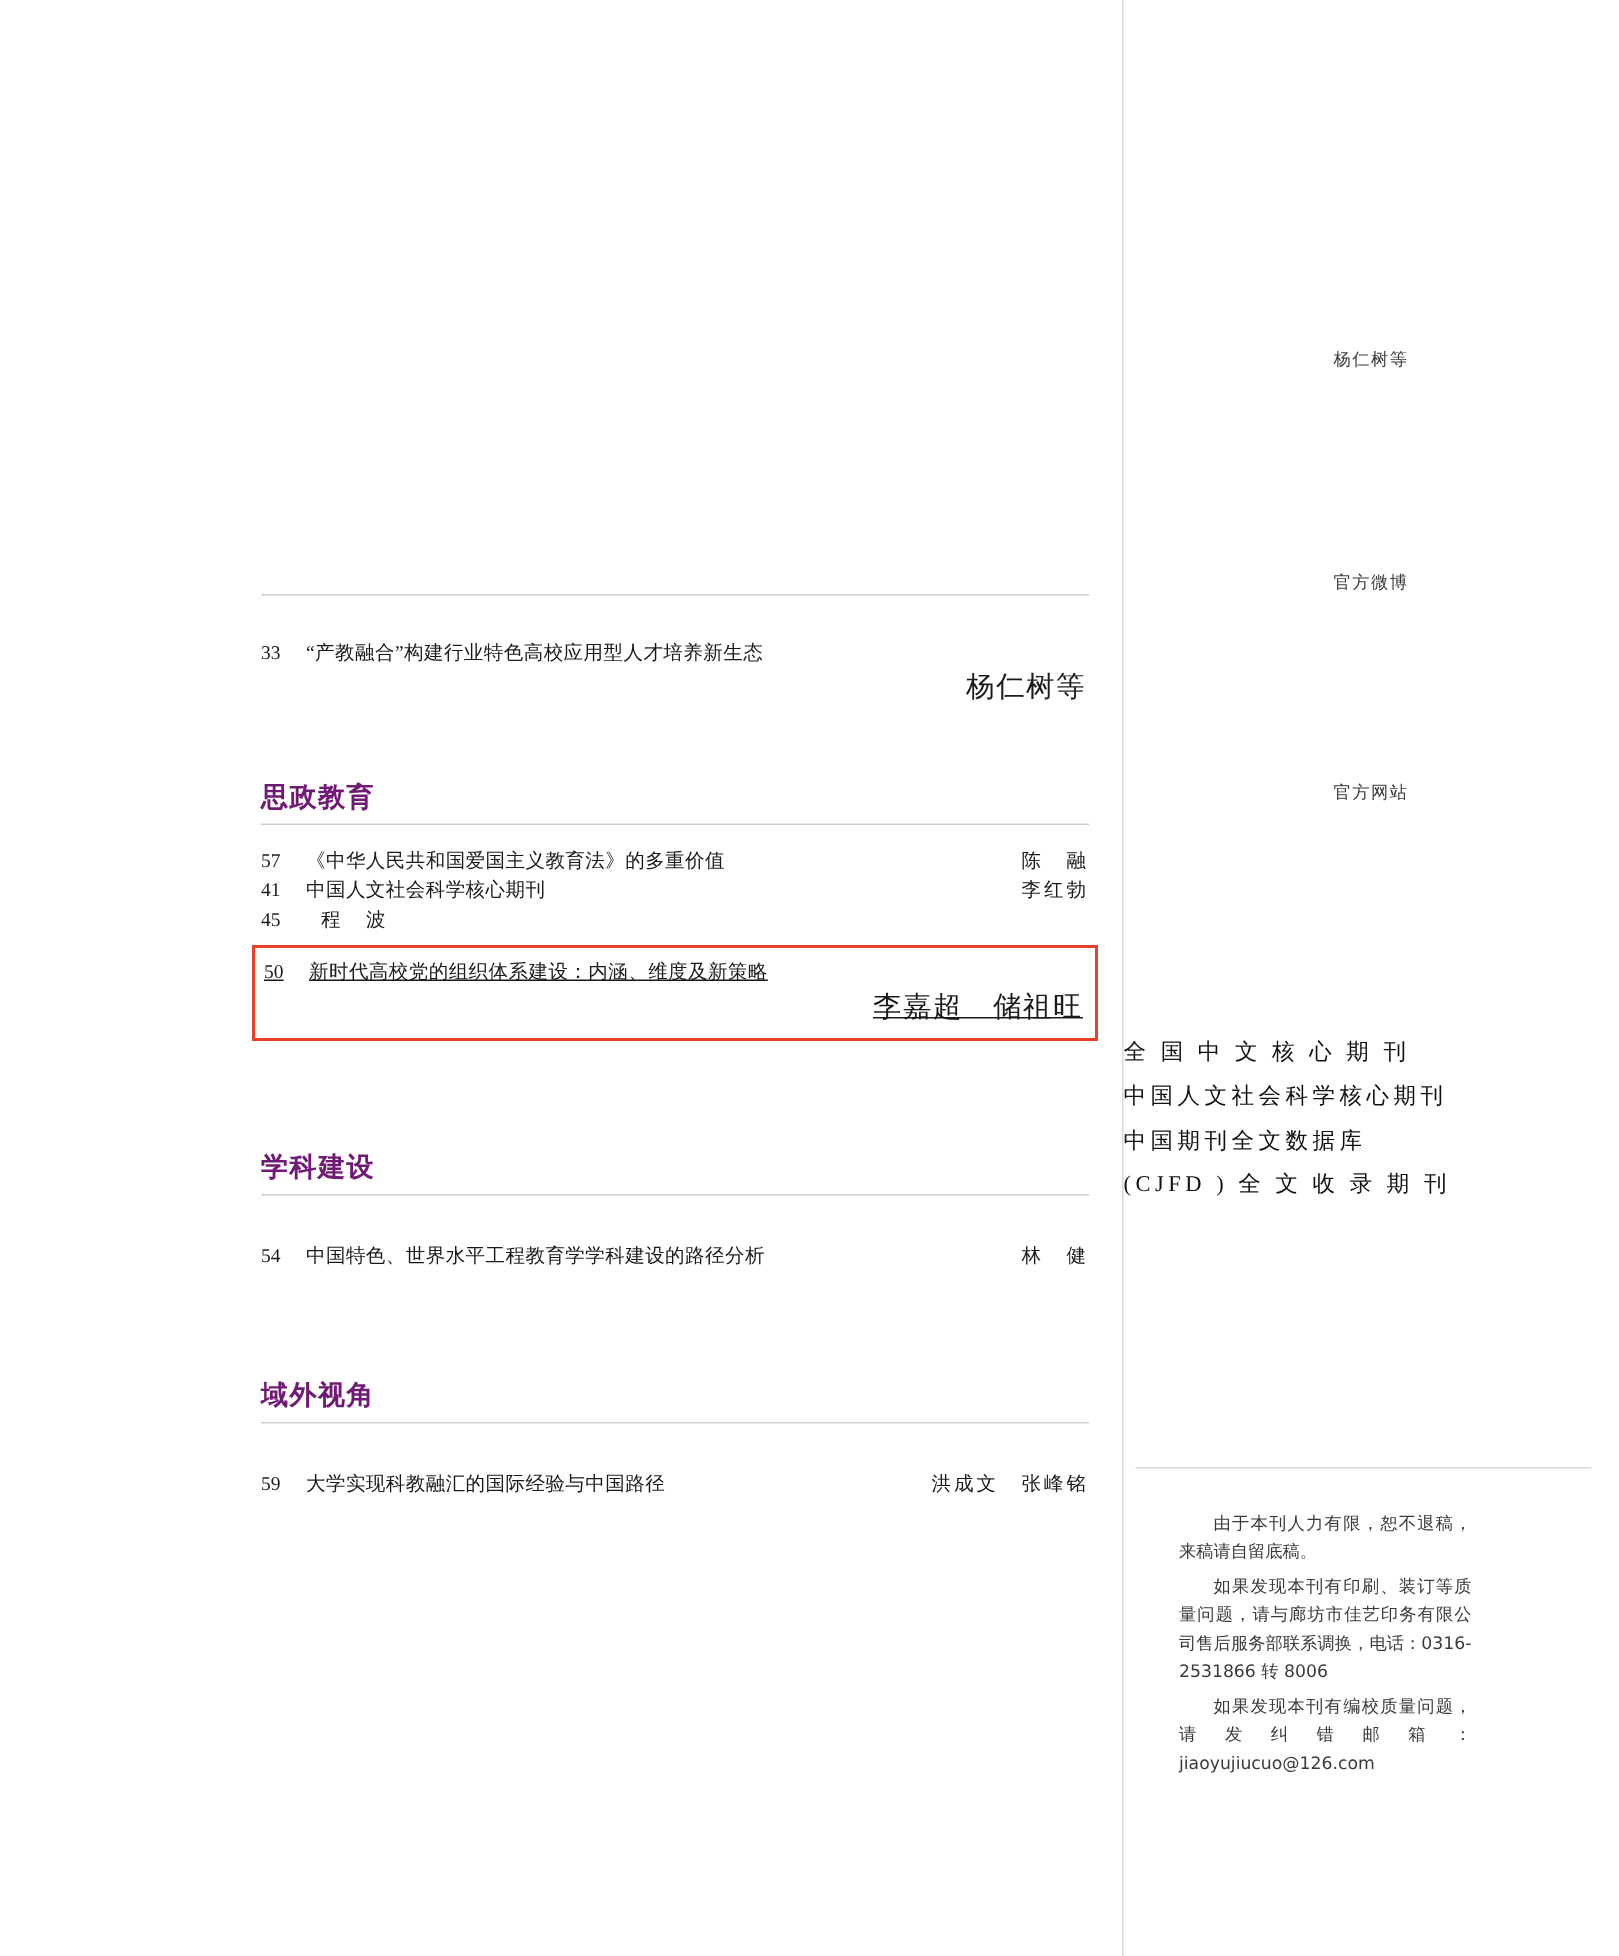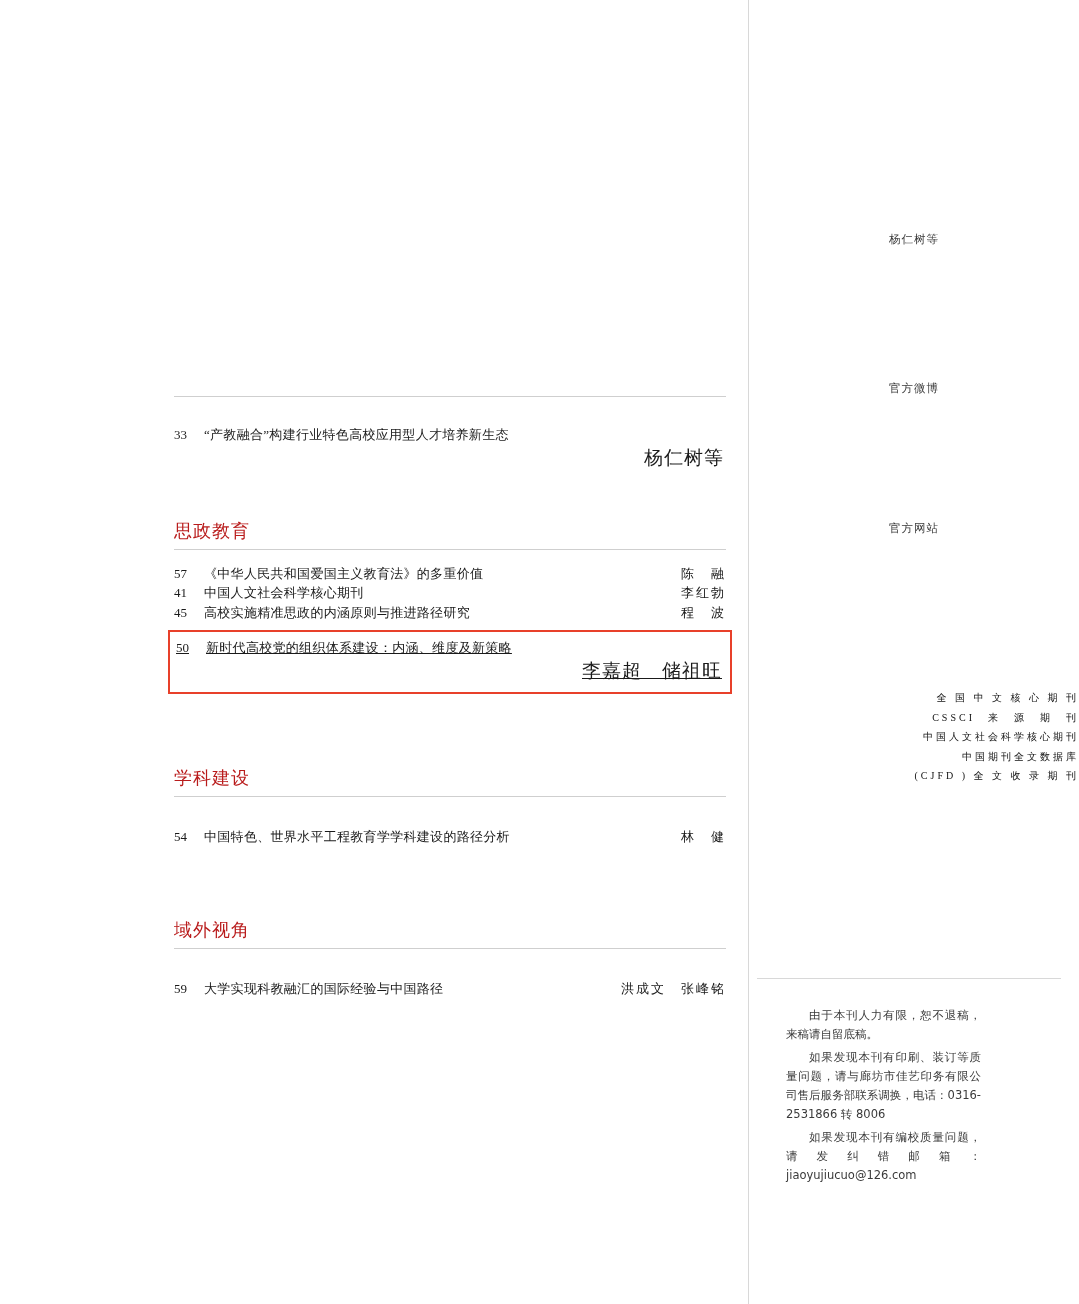--- a/index.html
+++ b/index.html
@@ -64,24 +64,24 @@
     letter-spacing: 2px;
   }
   .auth-line {
     text-align: right;
     font-size: 19px;
     letter-spacing: 1px;
     padding-right: 2px;
   }
   .sec-head {
     font-family: "DejaVu Sans", sans-serif;
-    font-weight: normal;
+    font-weight: bold;
     font-size: 18px;
     letter-spacing: 1px;
-    color: #b91c1c;
+    color: #701a75;
     padding-bottom: 6px;
     border-bottom: 1px solid #cfcfcf;
   }
   .highlight-box {
     border: 2px solid #e8402a;
     box-sizing: border-box;
     padding: 6px 6px 8px 6px;
     margin-left: -6px;
     margin-right: -6px;
     text-decoration: underline;
@@ -110,23 +110,23 @@
     font-family: "DejaVu Sans", sans-serif;
     font-size: 11.5px;
     color: #3b3b3b;
     letter-spacing: 1px;
   }
   .badges {
     position: absolute;
     left: 0;
     right: 0;
     top: 688px;
-    text-align: right;
+    text-align: left;
     font-family: "Liberation Serif", serif;
-    font-size: 10px;
+    font-size: 15px;
     color: #111;
     line-height: 1.95;
     letter-spacing: 3px;
   }
   .badges div { white-space: nowrap; }
   .side-rule {
     position: absolute;
     left: 8px;
     right: 18px;
     top: 978px;
@@ -175,21 +175,20 @@
       </div>
 
       <div class="entry">
         <span class="pg">41</span>
         <span class="ttl">中国人文社会科学核心期刊</span>
         <span class="auth">李红勃</span>
       </div>
 
       <div class="entry">
         <span class="pg">45</span>
-        <span class="ttl">高校实施精准思政的内涵原则与推进路径研究</span>
         <span class="auth">程　波</span>
       </div>
 
       <div class="spacer-sm" style="height:8px;"></div>
 
       <div class="highlight-box">
         <div class="entry">
           <span class="pg">50</span>
           <span class="ttl">新时代高校党的组织体系建设：内涵、维度及新策略</span>
         </div>
@@ -232,21 +231,20 @@
     <div class="qr-block" style="top:381px;">
       <span>官方微博</span>
     </div>
 
     <div class="qr-block" style="top:521px;">
       <span>官方网站</span>
     </div>
 
     <div class="badges">
       <div>全 国 中 文 核 心 期 刊</div>
-      <div>CSSCI　来　源　期　刊</div>
       <div>中国人文社会科学核心期刊</div>
       <div>中国期刊全文数据库</div>
       <div>(CJFD ) 全 文 收 录 期 刊</div>
     </div>
 
     <div class="side-rule"></div>
   </div>
 
   <div class="notes">
     <p>由于本刊人力有限，恕不退稿，来稿请自留底稿。</p>

